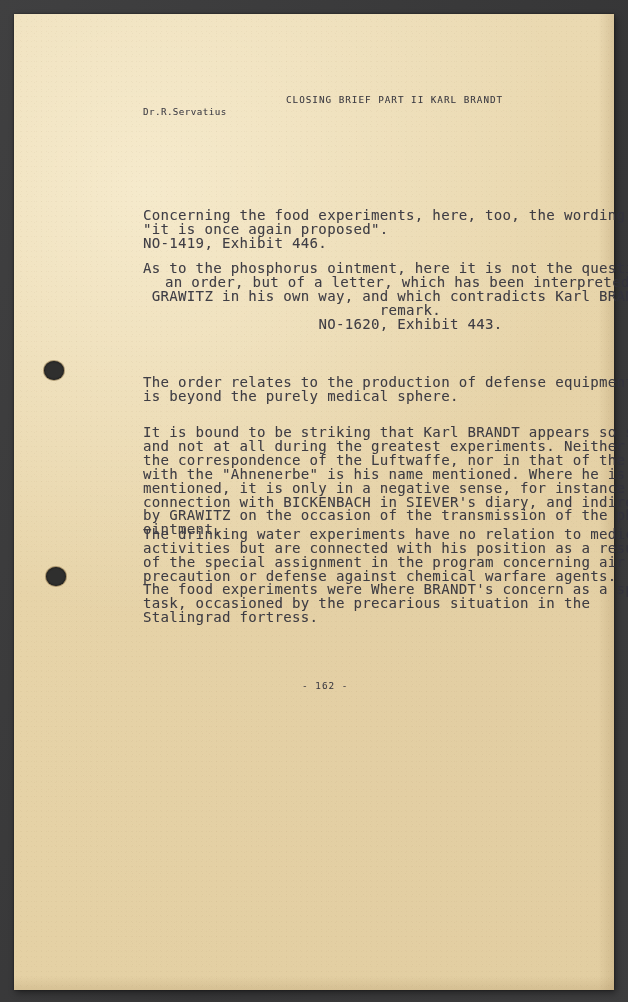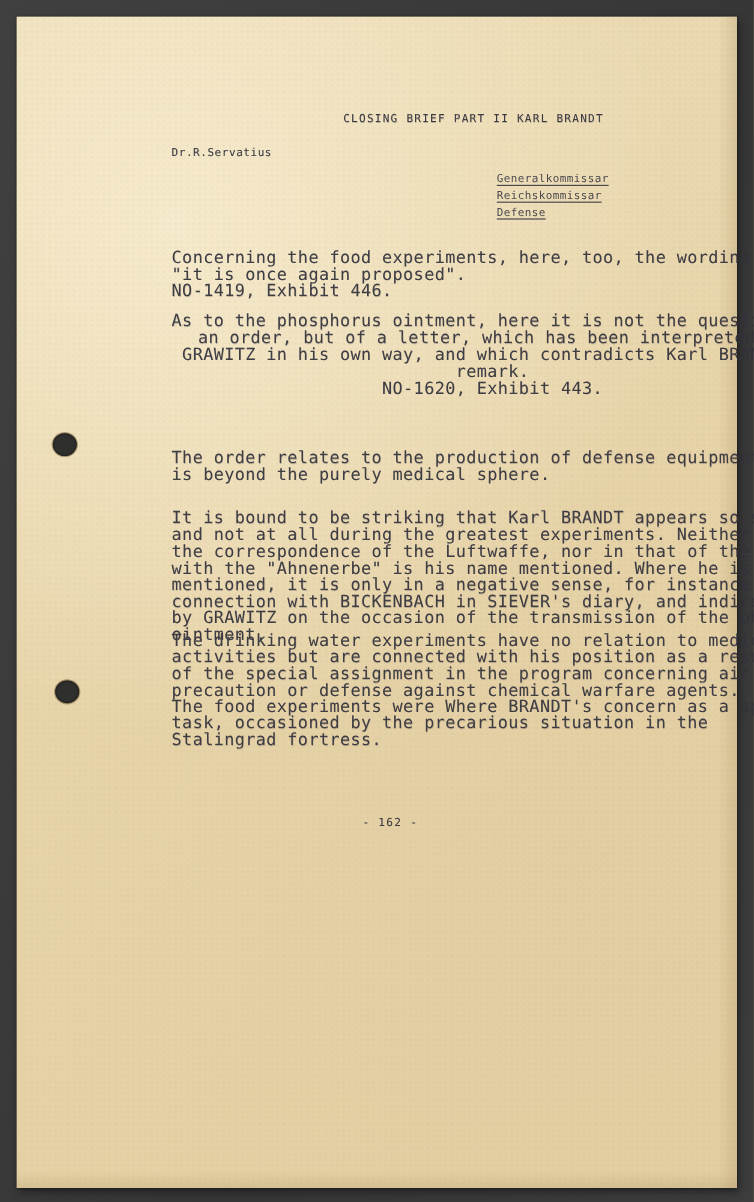--- a/index.html
+++ b/index.html
@@ -94,21 +94,21 @@
 
   #doc-header {
     left: 286px;
     top: 93px;
     letter-spacing: 1.05px;
     font-size: 9.2px;
     color: #2e2e38;
   }
   #addressee {
     left: 143px;
-    top: 122px;
+    top: 106px;
     letter-spacing: 0.5px;
   }
 
   #keyword-block {
     position: absolute;
     left: 414px;
     top: 144px;
     z-index: 3;
     font-size: 9.1px;
     line-height: 13.9px;
@@ -160,25 +160,20 @@
     <div class="punch" id="punch-top"></div>
     <div class="punch" id="punch-bot"></div>
   </div>
 
   <div id="typed">
 
     <div class="line" id="doc-header">CLOSING BRIEF PART II KARL BRANDT</div>
 
     <div class="line" id="addressee">Dr.R.Servatius</div>
 
-    <div id="keyword-block">
-      <span class="kw">Generalkommissar</span>
-      <span class="kw">Reichskommissar</span>
-      <span class="kw">Defense</span>
-    </div>
 
     <div class="para" id="p1">Concerning the food experiments, here, too, the wording is
 "it is once again proposed".
 NO-1419, Exhibit 446.</div>
 
     <div class="para" id="p2">As to the phosphorus ointment, here it is not the question of
 an order, but of a letter, which has been interpreted by
 GRAWITZ in his own way, and which contradicts Karl BRANDT's
 remark.
 NO-1620, Exhibit 443.</div>

